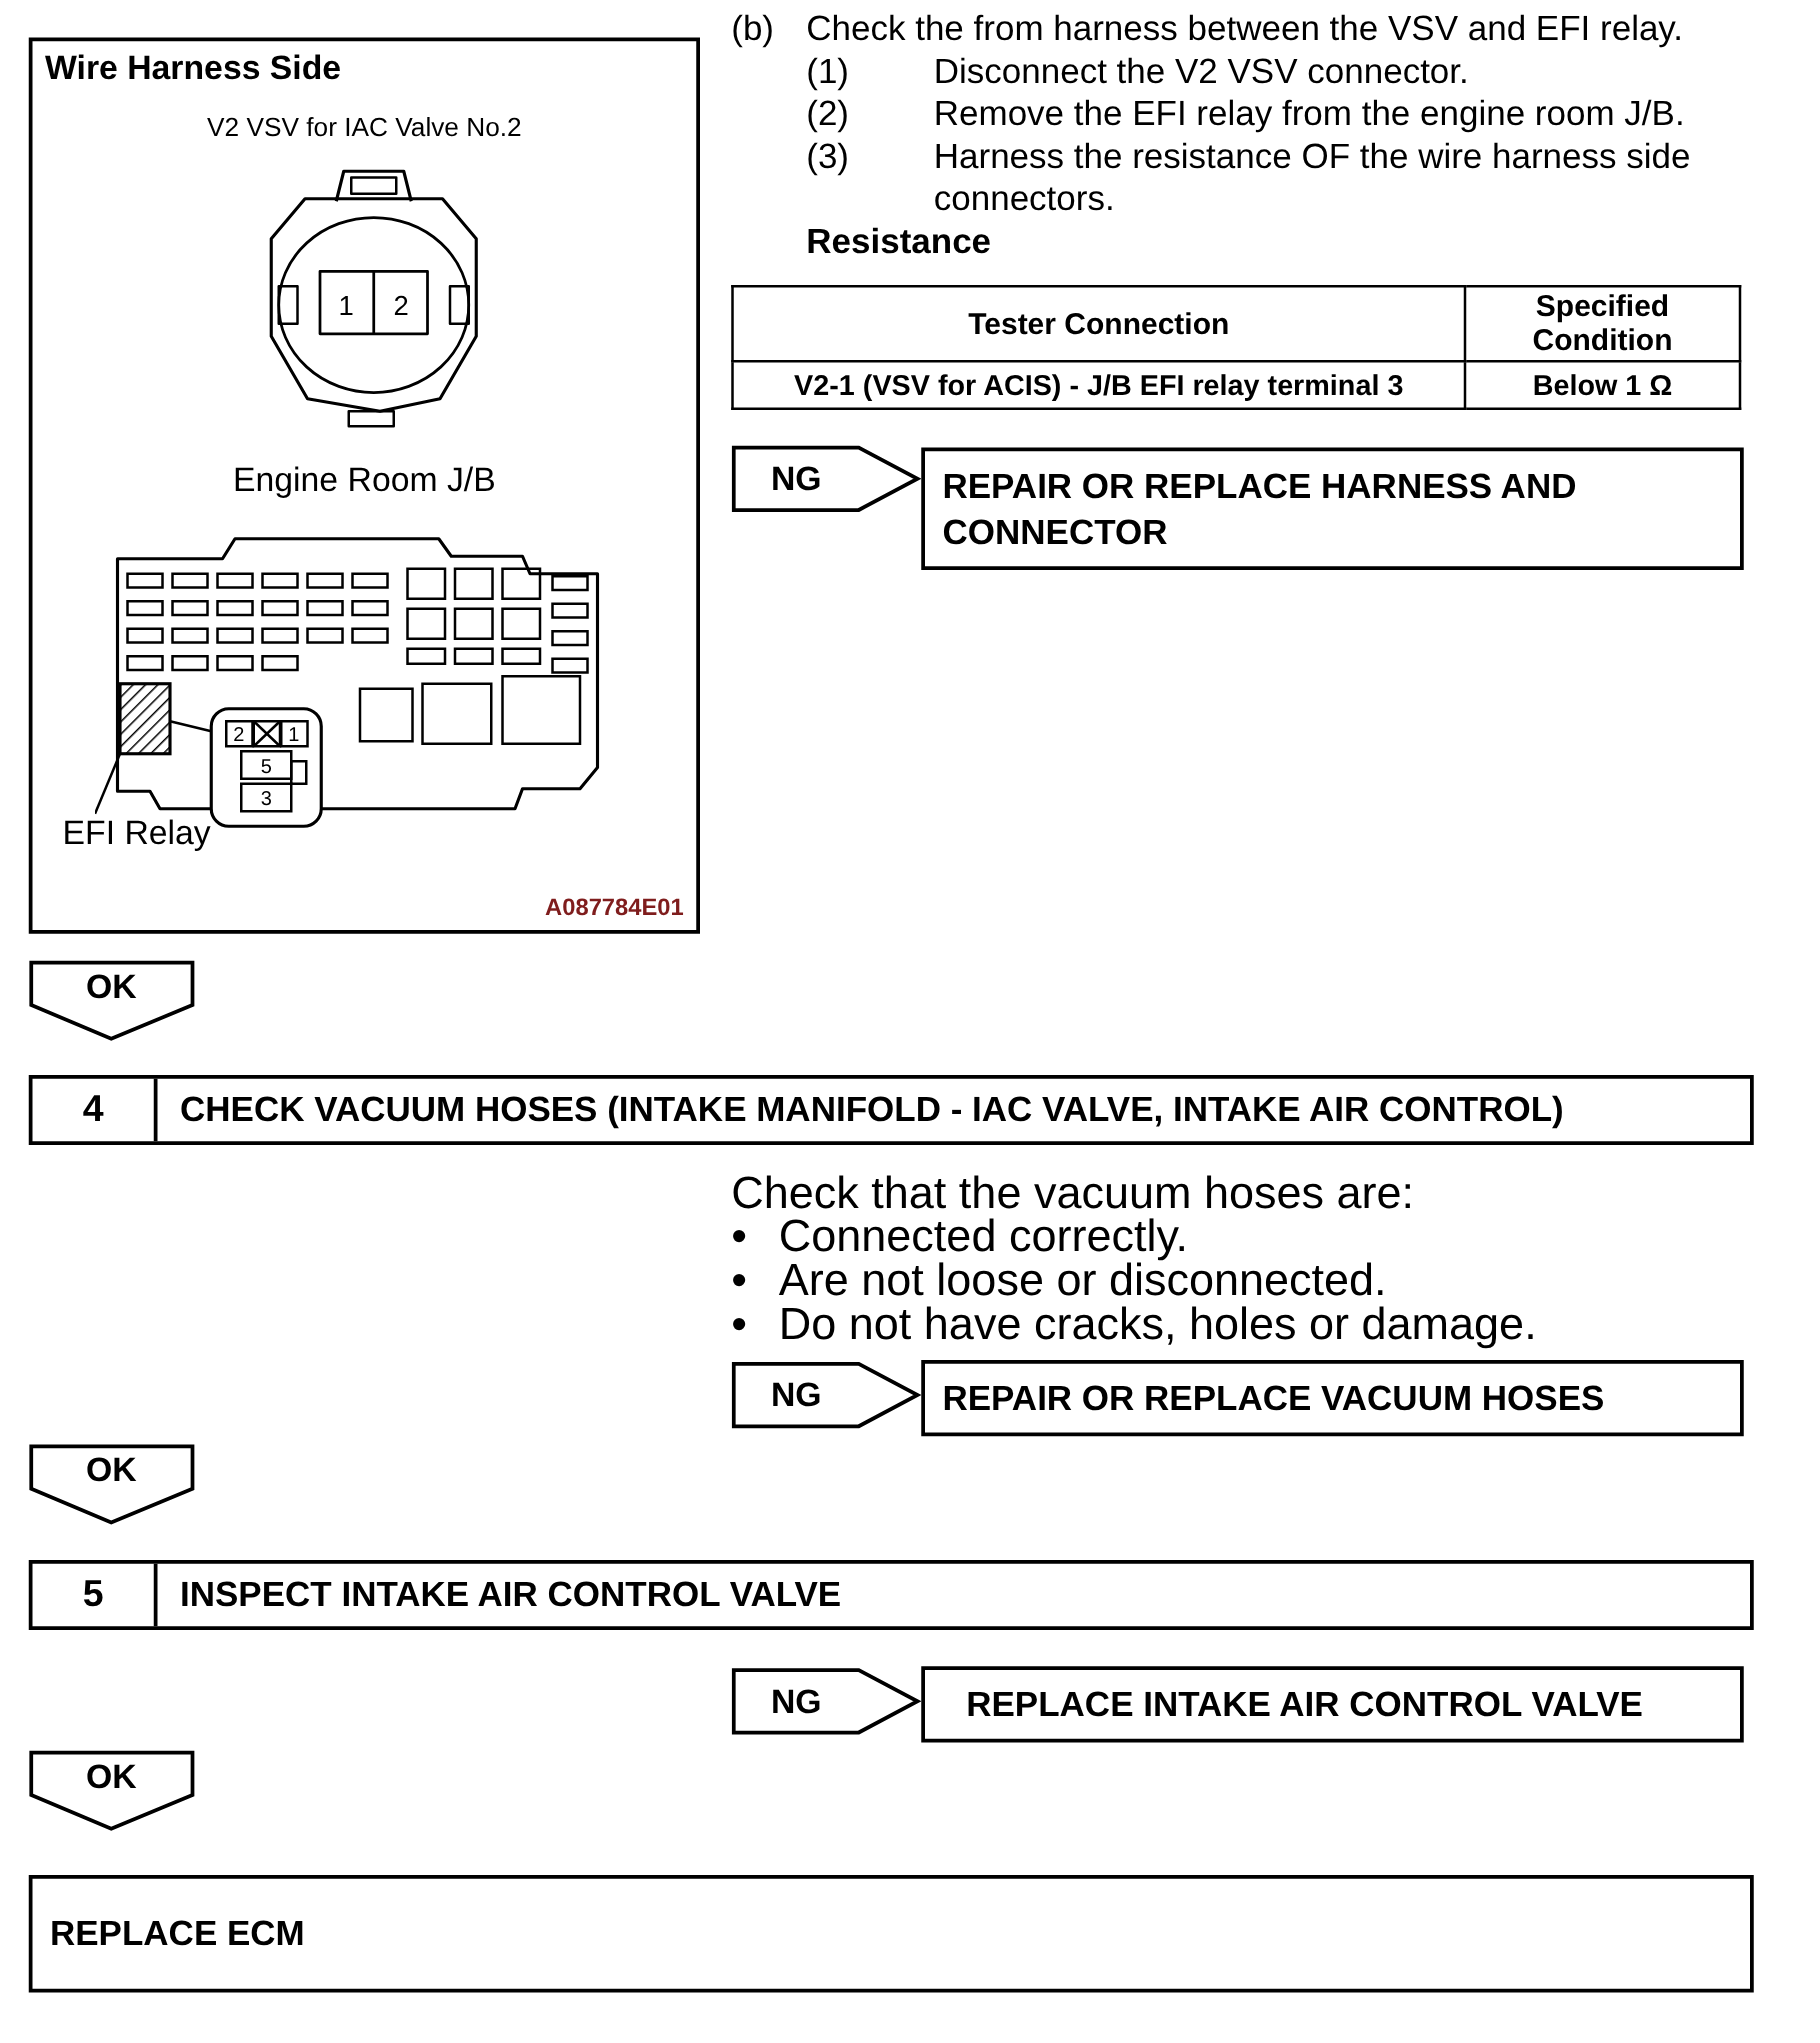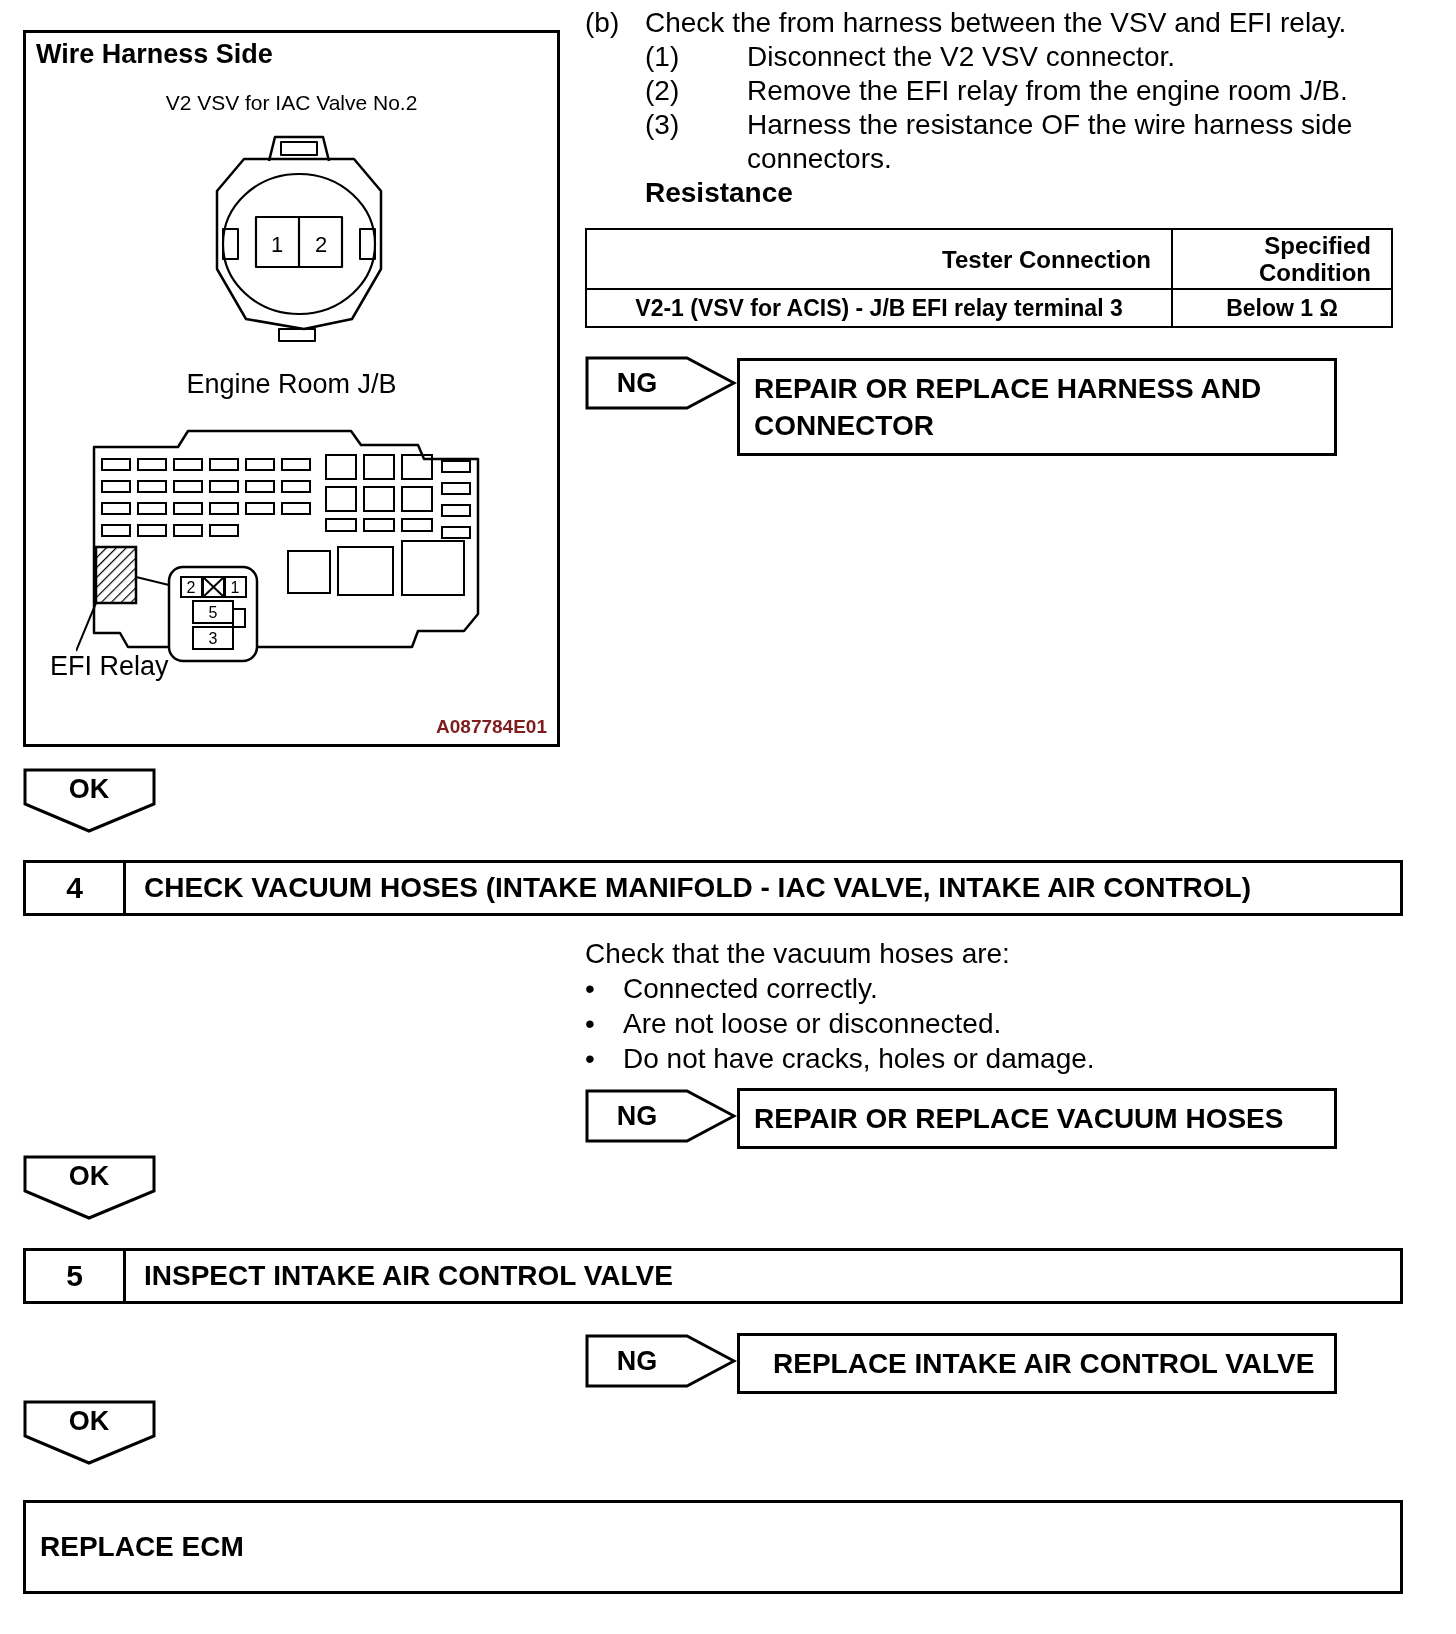--- a/index.html
+++ b/index.html
@@ -22,41 +22,41 @@
   .proc { position:absolute; left:585px; top:6px; width:812px; font-size:28px; line-height:34px; }
   .proc .line { display:flex; }
   .proc .num { width:60px; flex:none; }
   .proc .sub { margin-left:60px; }
   .proc .sub .txt { width:660px;margin-left:42px; }
   .spec-heading { margin-left:60px; font-weight:bold; }
 
   
   .res-table { position:absolute; left:585px; top:228px; border-collapse:collapse; background:#fff; }
   .res-table th, .res-table td { border:2px solid #000; text-align:center; font-weight:bold; vertical-align:middle; }
-  .res-table th { font-size:24px; height:60px; line-height:27px; padding:0 20px;text-align:right; }
+  .res-table th { font-size:24px; height:60px; line-height:27px; padding:0 20px; }
   .res-table td { font-size:23px; height:38px; padding:0 6px; }
   .col-conn { width:586px; } .col-cond { width:220px; }
 
   
   .ng-flag { position:absolute; width:152px; height:56px; }
   .ng-flag text { font-size:27px; font-weight:bold; }
   .ok-flag { position:absolute; width:134px; height:66px; }
   .ok-flag text { font-size:27px; font-weight:bold; }
-  .action-box { position:absolute; left:737px; width:600px; border:3px solid #000; background:#fff;
+  .action-box { position:absolute; left:737px; width:658px; border:3px solid #000; background:#fff;
                 font-weight:bold; font-size:28px; line-height:37px; padding:9px 14px; }
   .step-bar { position:absolute; left:23px; width:1380px; height:56px; border:3px solid #000; background:#fff;
               display:flex; align-items:stretch; }
   .step-num { width:100px; flex:none; border-right:3px solid #000; display:flex; align-items:center; justify-content:center;
               font-weight:bold; font-size:30px; }
   .step-title { display:flex; align-items:center; padding-left:18px; font-weight:bold; font-size:28px; }
   .final-box { position:absolute; left:23px; top:1500px; width:1380px; border:3px solid #000; background:#fff;
                font-weight:bold; font-size:28px; padding:28px 14px; }
 
   
-  .check-body { position:absolute; left:585px; top:936px; width:760px; font-size:28px; line-height:35px; }
+  .check-body { position:absolute; left:585px; top:936px; width:760px; font-size:36px; line-height:35px; }
   .bullet-row { display:flex; }
   .bullet-row .b { width:38px; flex:none; }
 </style>
 </head>
 <body>
 
 <div class="page">
 
   <div class="harness-panel">
     <div class="harness-title">Wire Harness Side</div>

